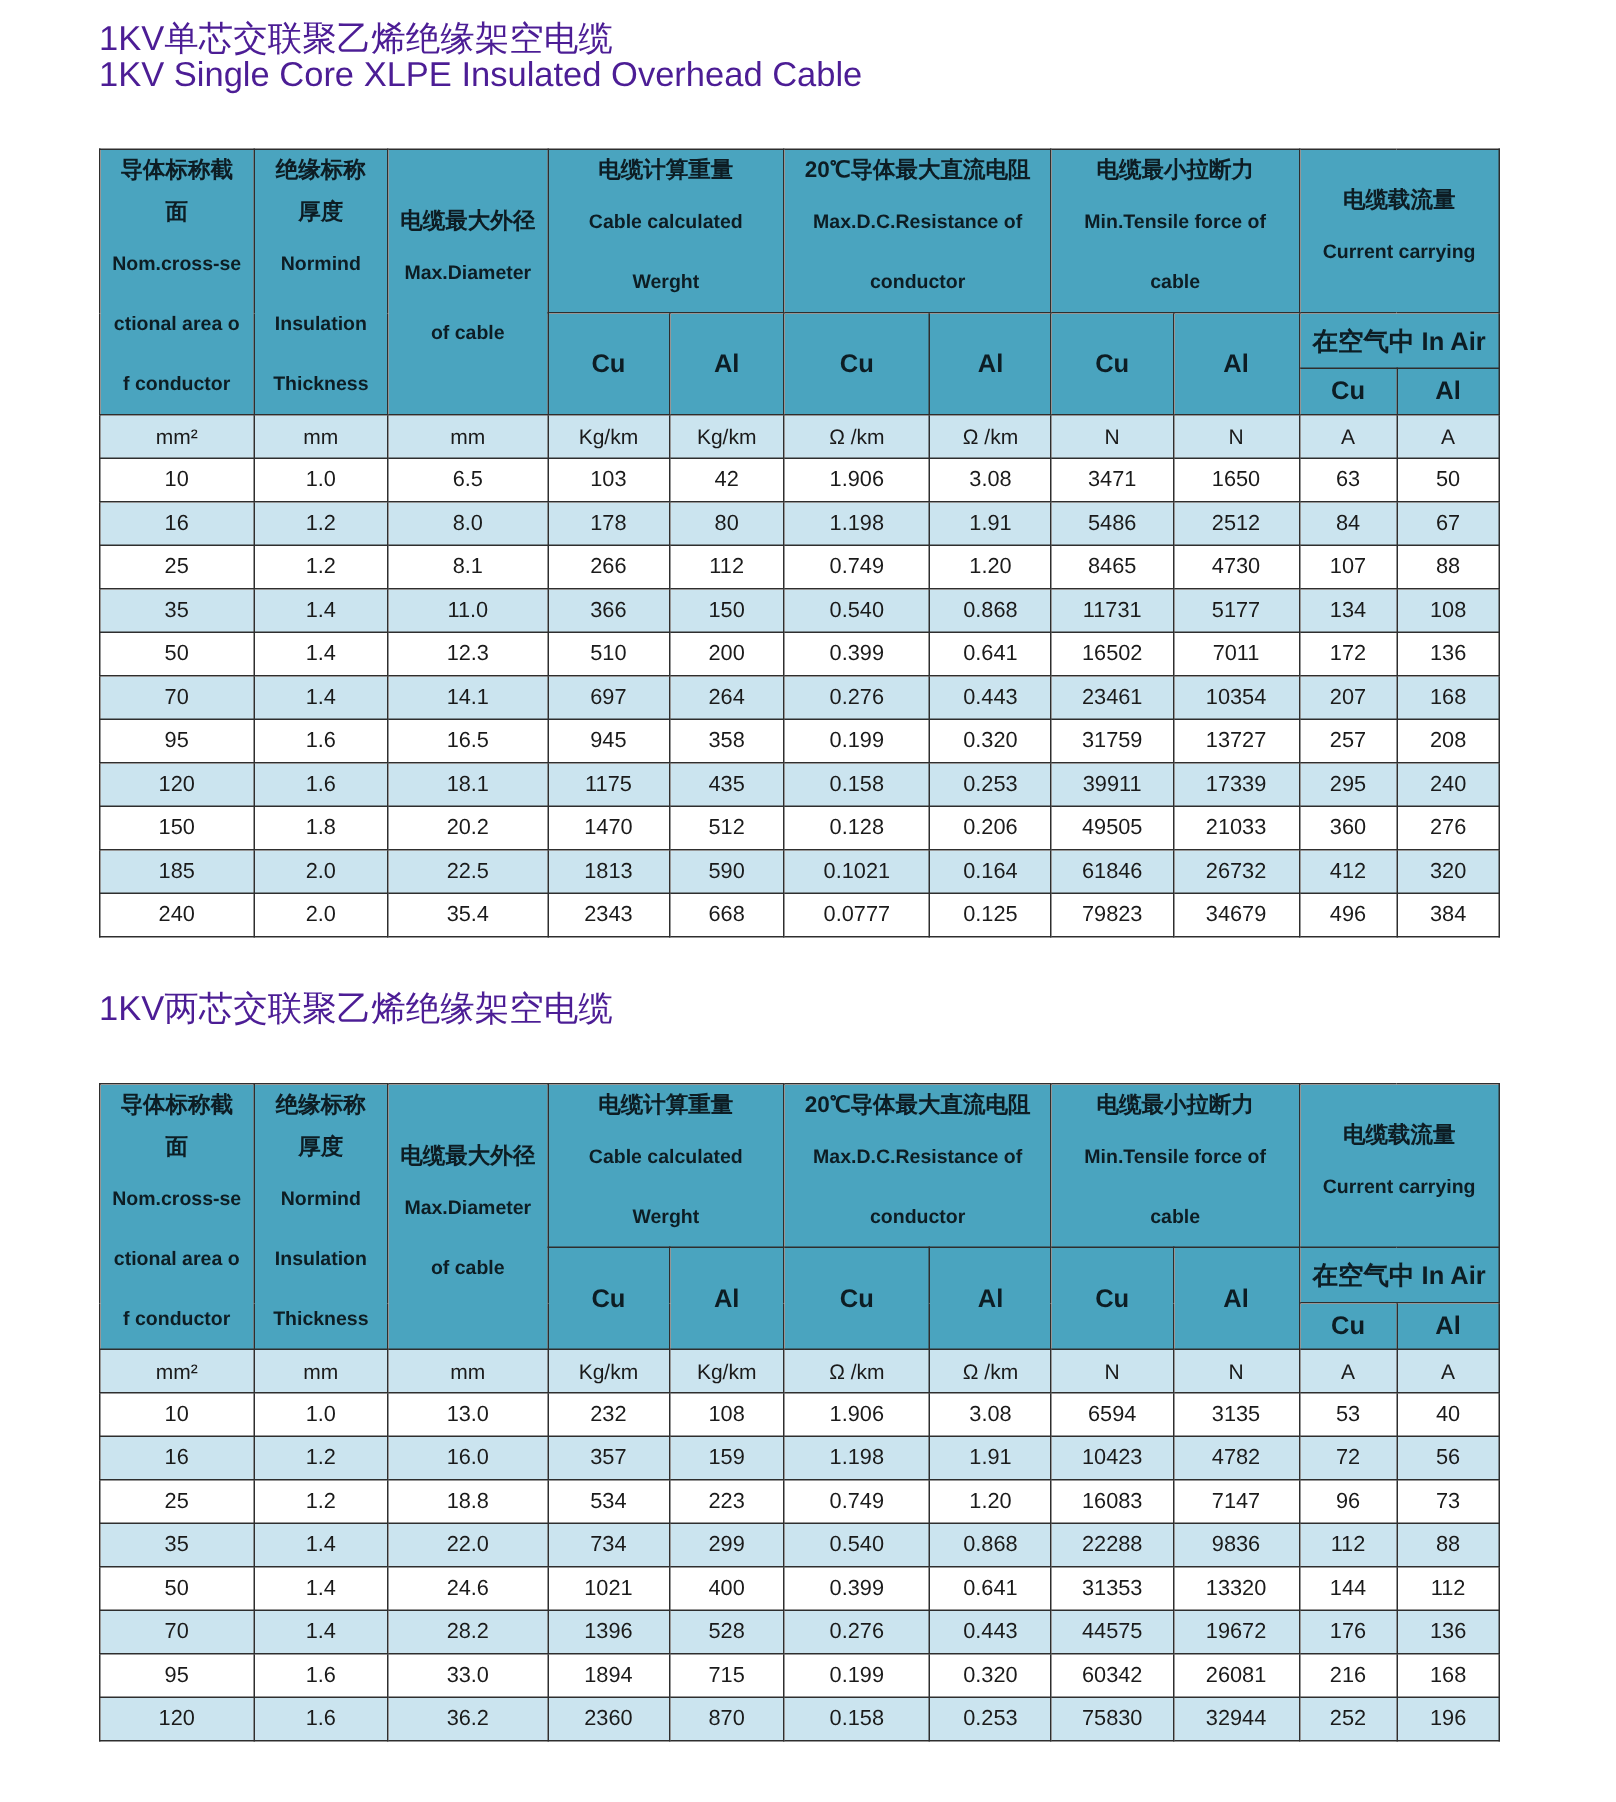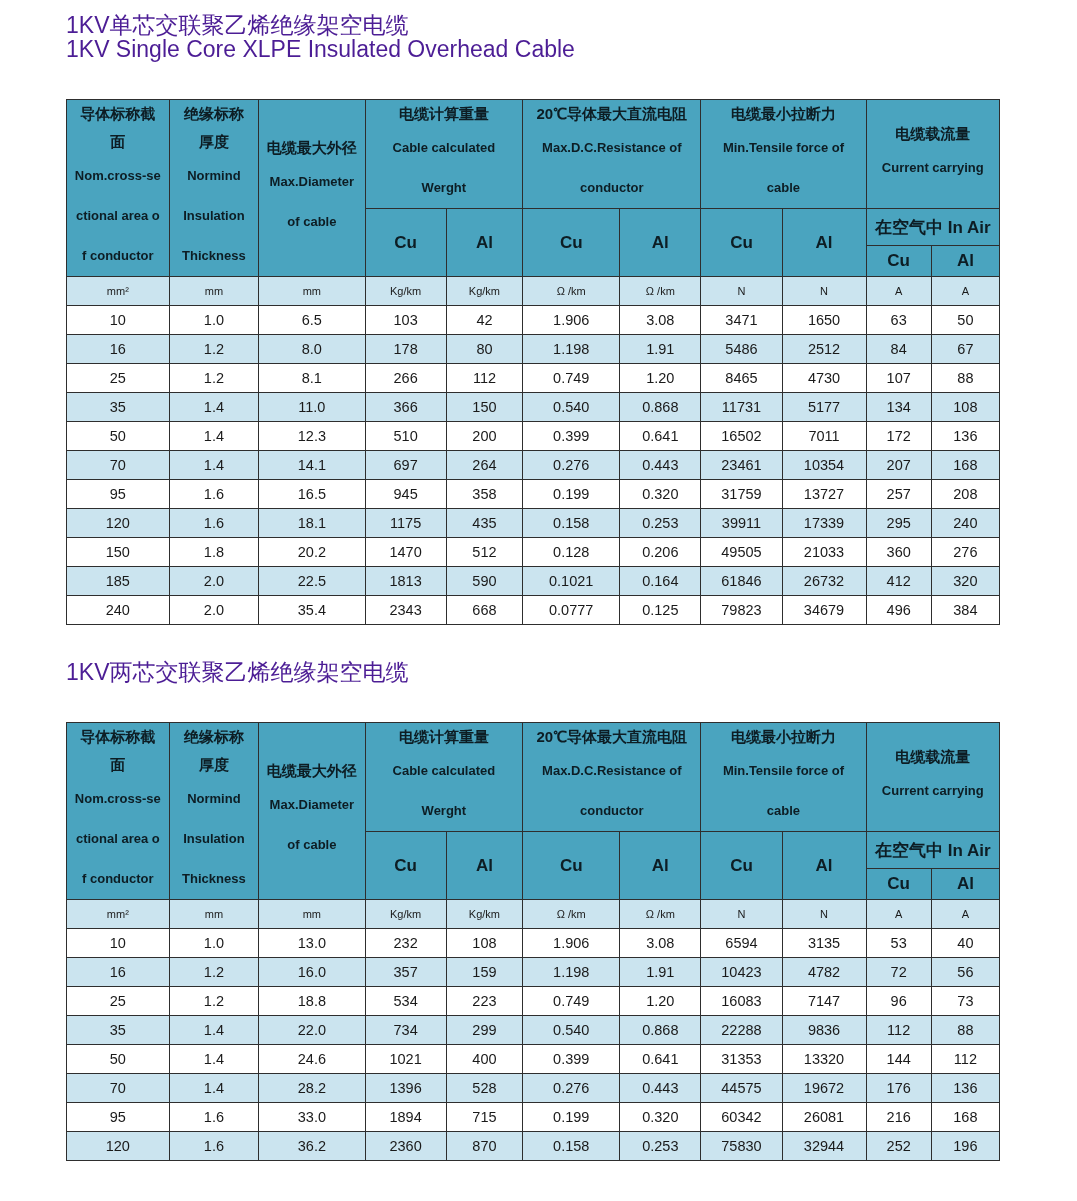--- a/index.html
+++ b/index.html
@@ -44,21 +44,21 @@
   .hcell .en{font-size:13px;line-height:40px;}
   .en-break{word-break:break-all;}
   .hsub{font-size:17px;}
   .spec-table tbody td{
     font-size:14.5px;
     height:28px;
     padding:0 2px;
     background:var(--row-white);
   }
   .spec-table tbody tr:nth-child(odd) td{background:var(--stripe-bg);}
-  .spec-table tbody tr.units-row td{font-size:11px;}
+  .spec-table tbody tr.units-row td{font-size:14px;}
   .gap-title{margin-top:35px;}
   
   .c1{width:11.0%}.c2{width:9.6%}.c3{width:11.4%}
   .c4{width:8.7%}.c5{width:8.2%}.c6{width:10.4%}
   .c7{width:8.7%}.c8{width:8.7%}.c9{width:9.0%}
   .c10{width:7.0%}.c11{width:7.3%}
 </style>
 </head>
 <body>
 

